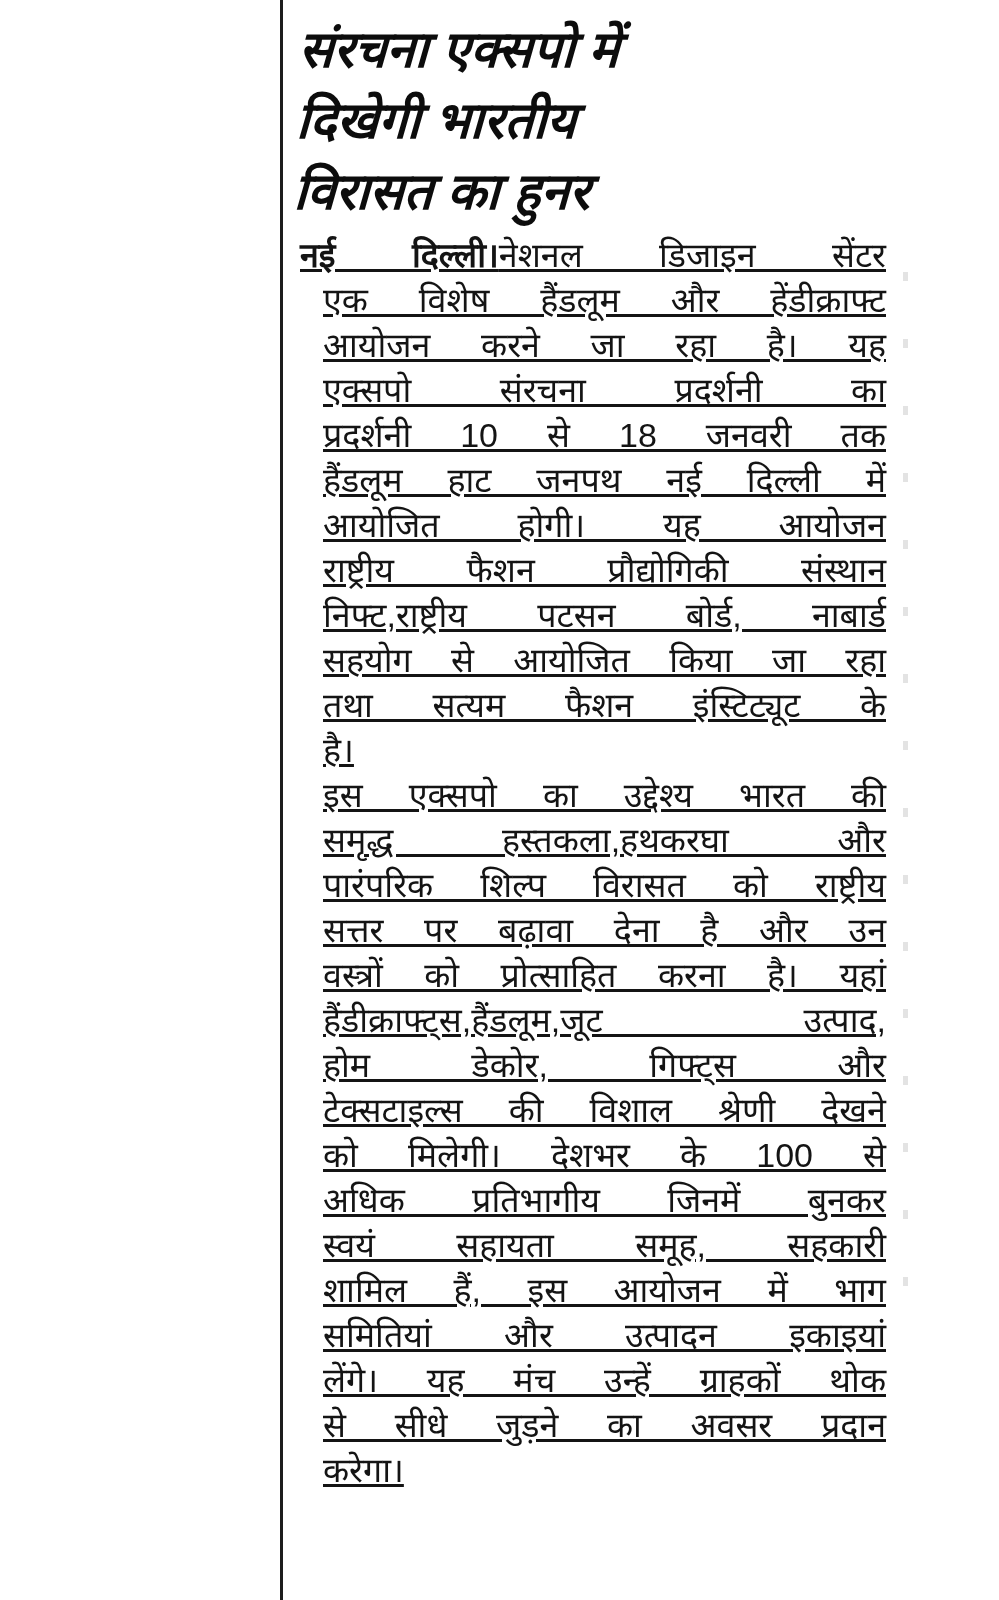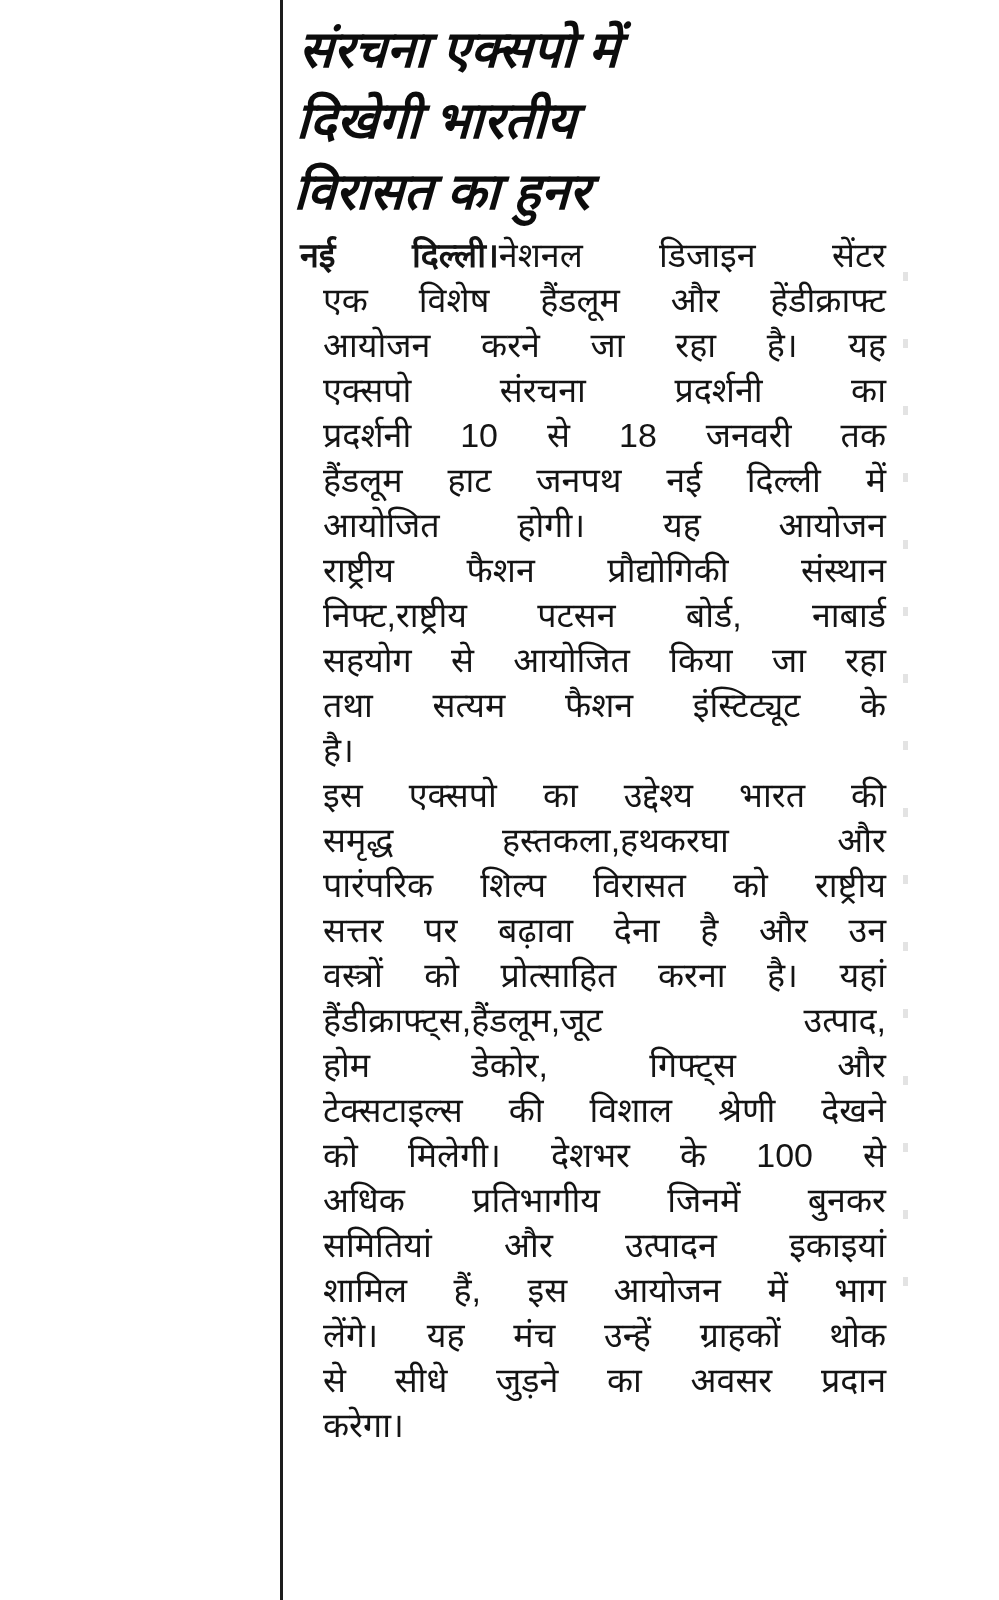--- a/index.html
+++ b/index.html
@@ -57,20 +57,21 @@
     transform-origin: left top;
   }
   .headline .headline-line {
     white-space: nowrap;
   }
   .article-body {
     margin-top: 6px;
     font-size: 34px;
     line-height: 45px;
     color: #141414;
+    text-decoration: underline;
   }
   .body-line {
     text-align: justify;
     text-align-last: justify;
     white-space: nowrap;
     height: 45px;
     margin-left: 23px;
   }
   .lead-line {
     text-align: justify;
@@ -123,22 +124,23 @@
           <div class="body-line">इस एक्सपो का उद्देश्य भारत की</div>
           <div class="body-line">समृद्ध हस्तकला,हथकरघा और</div>
           <div class="body-line">पारंपरिक शिल्प विरासत को राष्ट्रीय</div>
           <div class="body-line">सत्तर पर बढ़ावा देना है और उन</div>
           <div class="body-line">वस्त्रों को प्रोत्साहित करना है। यहां</div>
           <div class="body-line">हैंडीक्राफ्ट्स,हैंडलूम,जूट उत्पाद,</div>
           <div class="body-line">होम डेकोर, गिफ्ट्स और</div>
           <div class="body-line">टेक्सटाइल्स की विशाल श्रेणी देखने</div>
           <div class="body-line">को मिलेगी। देशभर के 100 से</div>
           <div class="body-line">अधिक प्रतिभागीय जिनमें बुनकर</div>
+          <div class="body-line">स्वयं सहायता समूह, सहकारी</div>
+          <div class="body-line">शामिल हैं, इस आयोजन में भाग</div>
           <div class="body-line">समितियां और उत्पादन इकाइयां</div>
-          <div class="body-line">शामिल हैं, इस आयोजन में भाग</div>
           <div class="body-line">लेंगे। यह मंच उन्हें ग्राहकों थोक</div>
           <div class="body-line">से सीधे जुड़ने का अवसर प्रदान</div>
           <div class="body-line">करेगा।</div>
         </div>
 
     </div>
   </div>
 </div>
 
 </body></html>

